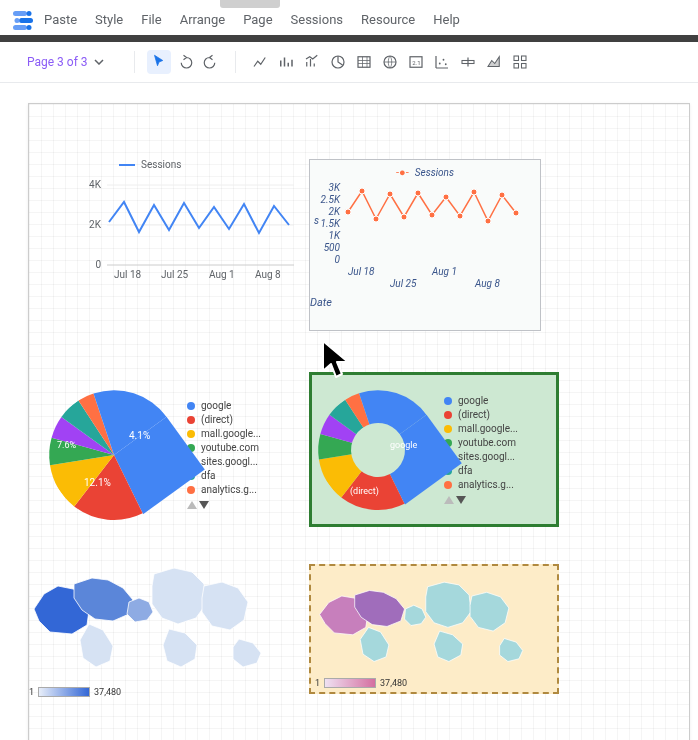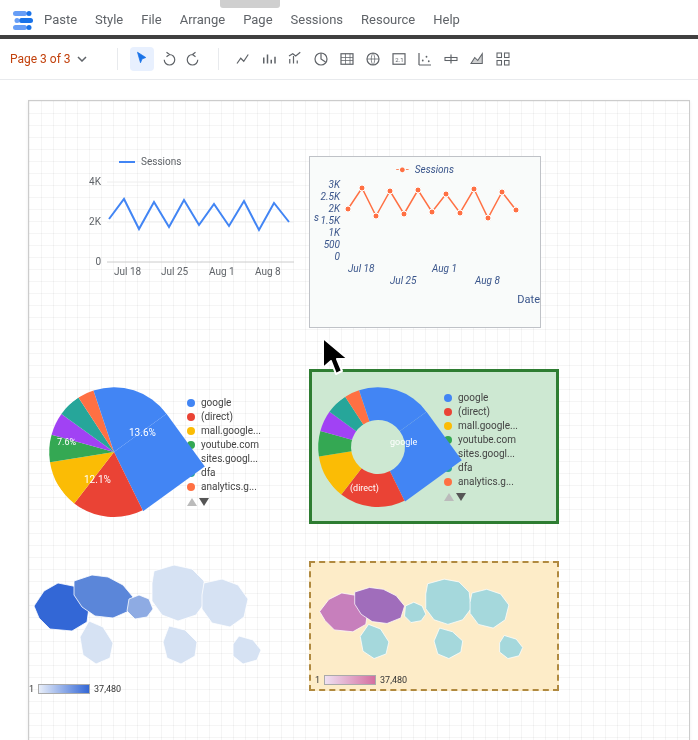--- a/index.html
+++ b/index.html
@@ -49,25 +49,25 @@
     top: 0;
     width: 60px;
     height: 8px;
     background: #cfcfcf;
     border-radius: 0 0 3px 3px;
   }
   
   .toolbar {
     display: flex;
     align-items: center;
-    padding: 4px 4px;
-    border-top: 4px solid #404040;
+    padding: 4px 21px;
+    border-top: 7px solid #404040;
     border-bottom: 1px solid #e8eaed;
     font-size: 12px;
-    color: #c2410c;
+    color: #8b5cf6;
     height: 32px;
     gap: 2px;
   }
   .page-selector {
     display: flex;
     align-items: center;
     gap: 6px;
     padding: 2px 6px;
     margin-right: 12px;
     cursor: pointer;
@@ -321,36 +321,36 @@
           <circle cx="164" cy="13" r="3"></circle>
             <circle cx="178" cy="42" r="3"></circle>
             <circle cx="192" cy="16" r="3"></circle>
           <circle cx="206" cy="34" r="3"></circle>
         </g>
         <text x="38" y="96" class="axis-lbl2">Jul 18</text>
         <text x="80" y="108" class="axis-lbl2">Jul 25</text>
         <text x="122" y="96" class="axis-lbl2">Aug 1</text>
         <text x="165" y="108" class="axis-lbl2">Aug 8</text>
       </svg>
-      <div style="text-align:right;color:#3a558b;font-size:11px;margin-top:-4px;">Date</div>
+      <div style="text-align:left;font-style:italic;color:#3a558b;font-size:11px;margin-top:-4px;">Date</div>
     </div>
 
     <div class="card pie-a" style="display:flex;gap:8px;align-items:center;">
       <svg width="130" height="130" viewBox="-1 -1 2 2" style="transform:rotate(-36deg)">
         <path d="M1 0 A1 1 0 1 1 -0.17 0.985 L0 0Z" fill="#4285f4"></path>
         <path d="M-0.17 0.985 A1 1 0 0 1 -0.96 0.28 L0 0Z" fill="#ea4335"></path>
         <path d="M-0.96 0.28 A1 1 0 0 1 -0.89 -0.45 L0 0Z" fill="#fbbc05"></path>
         <path d="M-0.89 -0.45 A1 1 0 0 1 -0.62 -0.78 L0 0Z" fill="#34a853"></path>
         <path d="M-0.62 -0.78 A1 1 0 0 1 -0.31 -0.95 L0 0Z" fill="#a142f4"></path>
         <path d="M-0.31 -0.95 A1 1 0 0 1 0.05 -1 L0 0Z" fill="#26a69a"></path>
         <path d="M0.05 -1 A1 1 0 0 1 1 0 L0 0Z" fill="#ff7043" opacity="0"></path>
         <path d="M0.05 -1 A1 1 0 0 1 0.3 -0.95 L0 0Z" fill="#ff7043"></path>
         <path d="M0.3 -0.95 A1 1 0 0 1 1 0 L0 0Z" fill="#4285f4"></path>
       </svg>
-      <div style="position:absolute; left:80px; top:58px; color:#fff; font-size:10px;">13.6%</div>
+      <div style="position:absolute; left:80px; top:58px; color:#fff; font-size:10px;">4.1%</div>
       <div style="position:absolute; left:35px; top:105px; color:#fff; font-size:10px;">12.1%</div>
       <div style="position:absolute; left:8px; top:68px; color:#fff; font-size:9px;">7.6%</div>
       <div>
         <ul class="pie-legend">
           <li>
               <span class="lg-dot" style="background:#4285f4"></span>
               <span>google</span>
             </li>
           <li>
               <span class="lg-dot" style="background:#ea4335"></span>

